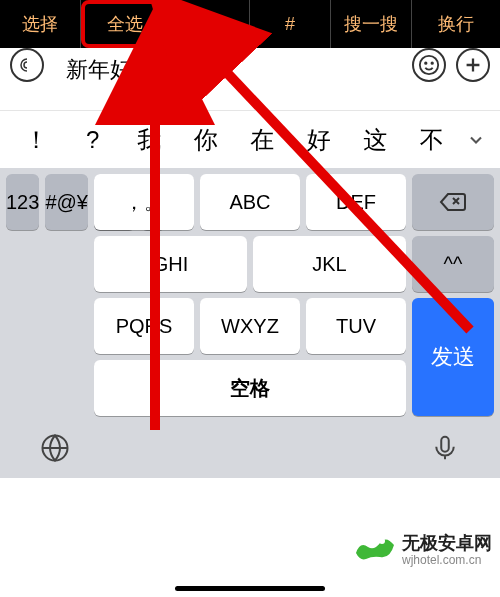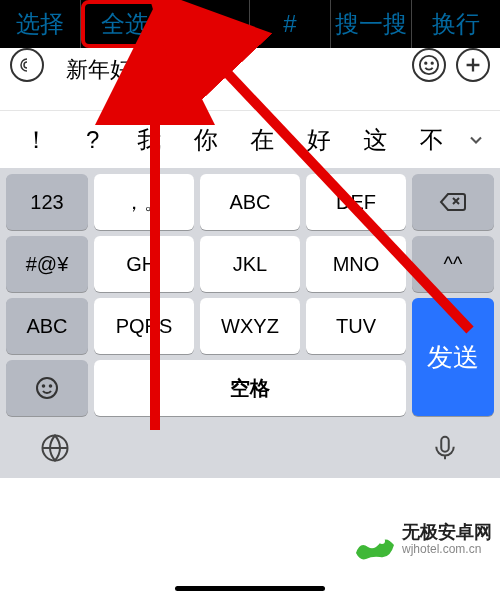--- a/index.html
+++ b/index.html
@@ -1,55 +1,55 @@
 <!DOCTYPE html>
 <html><head>
 <meta charset="utf-8">
 <style>
   * { box-sizing: border-box; margin: 0; padding: 0; }
   body { width: 500px; height: 597px; font-family: -apple-system, "PingFang SC", sans-serif; background: #fff; overflow: hidden; position: relative; }
 
   .top-menu { display: flex; background: #000; height: 48px; }
-  .top-menu-item { flex: 1; display: flex; align-items: center; justify-content: center; color: #0369a1; font-size: 24px; border-right: 1px solid #444; cursor: pointer; }
+  .top-menu-item { flex: 1; display: flex; align-items: center; justify-content: center; color: #fdba74; font-size: 18px; border-right: 1px solid #444; cursor: pointer; }
   .top-menu-item:last-child { border-right: none; flex: 1.1; text-align: center; }
   .top-menu-item.highlight { border: 4px solid #e30000; border-radius: 8px; background: #000; }
 
   .input-row { display: flex; align-items: flex-start; height: 62px; padding: 0 10px; gap: 10px; background: #fff; }
   .voice-circle { width: 34px; height: 34px; border: 2px solid #333; border-radius: 50%; display: flex; align-items: center; justify-content: center; }
   .input-field { flex: 1; height: 44px; background: #fff; border-radius: 6px; padding: 0 12px; font-size: 22px; display: flex; align-items: center; position: relative; }
   .cursor { width: 2px; height: 26px; background: #06a050; margin-left: 2px; animation: blink 1s infinite; }
   @keyframes blink { 50% { opacity: 0; } }
   .emoji-icon, .plus-icon { width: 34px; height: 34px; border: 2px solid #333; border-radius: 50%; display: flex; align-items: center; justify-content: center; font-size: 18px; color: #333; }
 
   .suggest-row { display: flex; align-items: center; height: 58px; background: #fff; border-top: 1px solid #e5e5e5; padding: 0 8px; }
   .suggest-item { flex: 1; text-align: center; font-size: 24px; color: #000; }
   .suggest-chevron { width: 32px; display: flex; align-items: center; justify-content: center; }
 
   .keyboard { background: #d6d8dd; padding: 6px; }
-  .kb-side-col { display: flex; flex-direction: column; gap: 6px; width: 82px; }
+  .kb-side-col { display: flex; gap: 6px; width: 82px; }
   .kb-main-col { flex: 1; display: flex; flex-direction: column; gap: 6px; }
   .kb-right-col { display: flex; flex-direction: column; gap: 6px; width: 82px; }
   .kb-container { display: flex; gap: 6px; }
   .key { background: #fff; border-radius: 6px; height: 56px; display: flex; align-items: center; justify-content: center; font-size: 20px; color: #000; box-shadow: 0 1px 0 rgba(0,0,0,0.3); }
   .key.gray { background: #b5b9c2; }
-  .key.blue { background: #2873ff; color: #fff; font-size: 26px; }
+  .key.blue { background: #2873ff; color: #fff; font-size: 22px; }
   .tall { height: 118px; }
   .main-row { display: flex; gap: 6px; }
   .main-row .key { flex: 1; }
   .space-row .key.space { flex: 2; font-weight: bold; }
   .space-row .key.pinyin { flex: 1; }
 
   .bottom-bar { display: flex; align-items: center; justify-content: space-between; height: 56px; padding: 0 40px; background: #d6d8dd; }
   .globe, .mic { width: 30px; height: 30px; }
 
   .home-indicator { position: absolute; bottom: 6px; left: 50%; transform: translateX(-50%); width: 150px; height: 5px; background: #000; border-radius: 3px; }
 
   .arrow-svg { position: absolute; top: 0; left: 0; pointer-events: none; }
 
-  .watermark { position: absolute; bottom: 30px; right: 8px; display: flex; align-items: flex-start; gap: 6px; }
+  .watermark { position: absolute; bottom: 30px; right: 8px; display: flex; align-items: flex-end; gap: 6px; }
   .wm-logo { width: 44px; height: 44px; }
   .wm-text { display: flex; flex-direction: column; line-height: 1.1; }
   .wm-title { font-size: 18px; font-weight: 600; color: #222; }
   .wm-url { font-size: 12px; color: #888; }
 </style>
 </head>
 <body>
 
 <div class="top-menu">
   <div class="top-menu-item">选择</div>
@@ -122,21 +122,20 @@
     </div>
     <div class="kb-main-col">
       <div class="main-row">
         <div class="key">，。</div>
         <div class="key">ABC</div>
         <div class="key">DEF</div>
       </div>
       <div class="main-row">
         <div class="key">GHI</div>
         <div class="key">JKL</div>
-        <div class="key">MNO</div>
       </div>
       <div class="main-row">
         <div class="key">PQRS</div>
         <div class="key">WXYZ</div>
         <div class="key">TUV</div>
       </div>
       <div class="main-row space-row">
         <div class="key space">空格</div>
       </div>
     </div>

